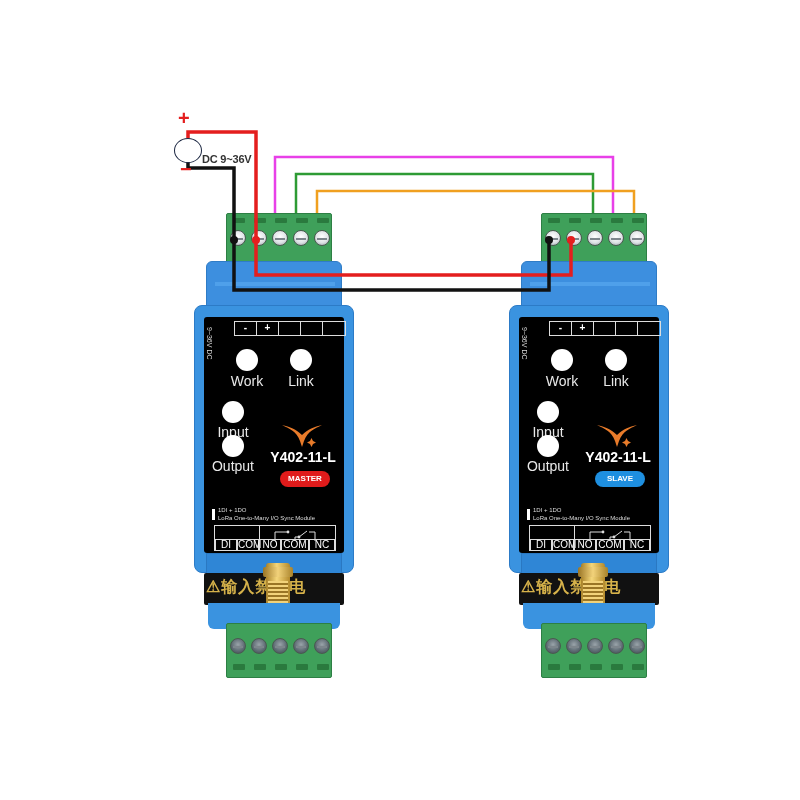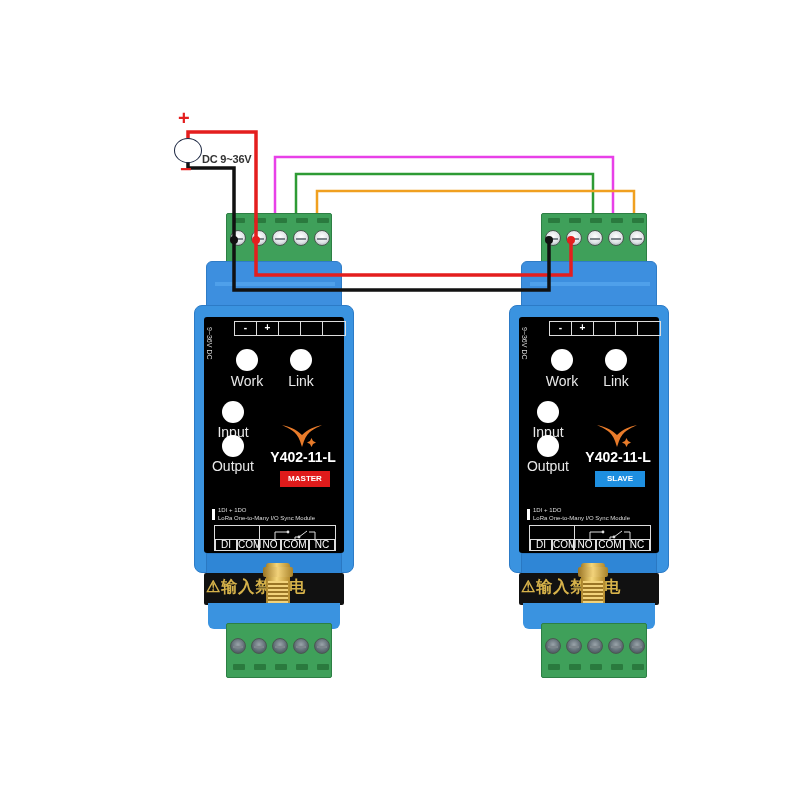--- a/index.html
+++ b/index.html
@@ -44,21 +44,21 @@
 
   
   .pin-strip { position: absolute; left: 30px; top: 4px; display: flex; border: 1px solid #ddd; }
   .pin-strip span { width: 22px; height: 13px; border-right: 1px solid #ddd; color: #fff; font-size: 10px; font-weight: bold; text-align: center; line-height: 12px; }
   .pin-strip span:last-child { border-right: none; }
   .side-text { position: absolute; left: 2px; top: 10px; color: #ddd; font-size: 7px; writing-mode: vertical-rl; }
   .led { position: absolute; width: 22px; height: 22px; border-radius: 50%; background: #fff; }
   .led-label { position: absolute; color: #e8e8e8; font-size: 14px; text-align: center; width: 50px; }
   .logo { position: absolute; left: 78px; top: 106px; width: 40px; height: 26px; }
   .model { position: absolute; left: 56px; top: 132px; width: 86px; text-align: center; color: #fff; font-size: 14px; font-weight: bold; }
-  .role-badge { position: absolute; left: 76px; top: 154px; width: 50px; height: 16px; border-radius: 0; color: #fff; font-size: 8px; font-weight: bold; text-align: center; line-height: 16px; }
+  .role-badge { position: absolute; left: 76px; top: 154px; width: 50px; height: 16px; border-radius: 8px; color: #fff; font-size: 8px; font-weight: bold; text-align: center; line-height: 16px; }
   .io-mark { position: absolute; left: 8px; top: 192px; width: 3px; height: 11px; background: #fff; }
   .desc1 { position: absolute; left: 14px; top: 190px; color: #ddd; font-size: 6px; }
   .desc2 { position: absolute; left: 14px; top: 198px; color: #ddd; font-size: 6px; white-space: nowrap; }
   .io-table { position: absolute; left: 10px; top: 208px; width: 122px; height: 26px; border: 1px solid #ddd; }
   .io-table .vsep { position: absolute; top: 0; bottom: 0; width: 1px; background: #ddd; }
   .io-table .cells { position: absolute; left: 0; bottom: 0; display: flex; }
   .io-table .cells span { height: 11px; border: 1px solid #ddd; border-bottom: none; color: #fff; font-size: 10px; text-align: center; line-height: 10px; }
   .relay { position: absolute; left: 58px; top: 3px; width: 46px; height: 12px; }
 </style>
 </head>

